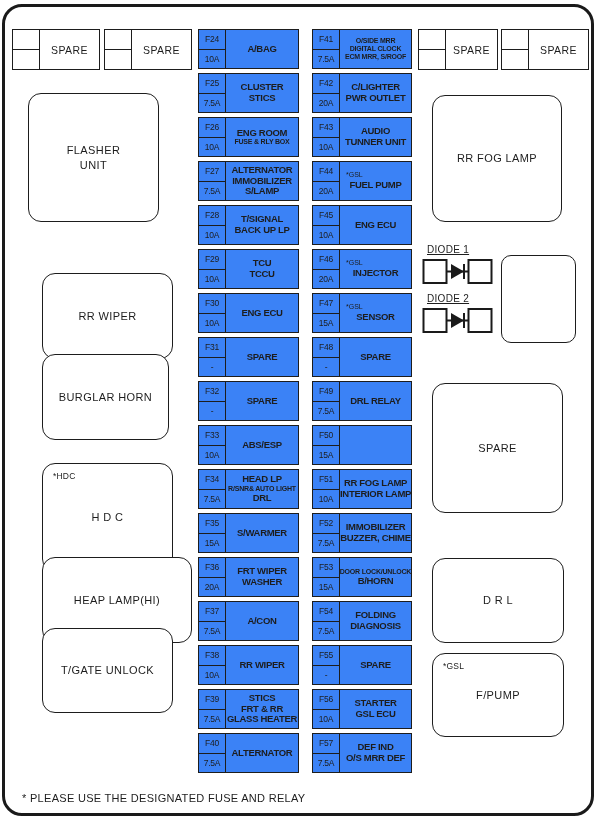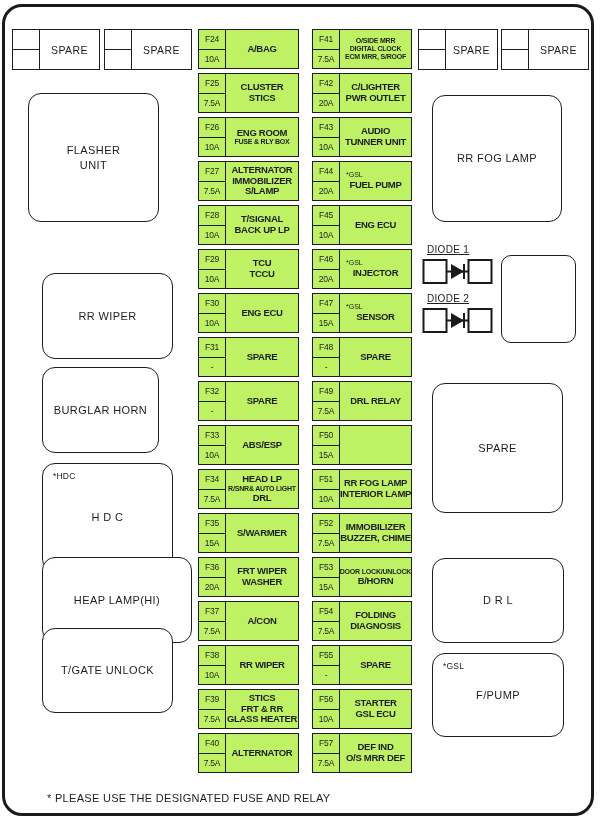--- a/index.html
+++ b/index.html
@@ -12,21 +12,21 @@
   .spare-box{position:absolute;top:29px;height:41px;border:1.6px solid #1d1d1d;
              display:flex;box-sizing:border-box;background:#fff;}
   .spare-mini{width:27px;border-right:1.6px solid #1d1d1d;display:flex;flex-direction:column;box-sizing:border-box;}
   .spare-mini .half{flex:1;}
   .spare-mini .half.top{border-bottom:1.6px solid #1d1d1d;}
   .spare-label{flex:1;display:flex;align-items:center;justify-content:center;
                font-size:10.5px;letter-spacing:.4px;}
 
   
   .fuse-col{position:absolute;top:29px;display:flex;flex-direction:column;gap:4px;}
-  .fuse-row{height:40px;border:1.5px solid #1d1d1d;display:flex;box-sizing:border-box;background:#bef264;}
+  .fuse-row{height:40px;border:1.5px solid #1d1d1d;display:flex;box-sizing:border-box;background:#3b82f6;}
   .fuse-idcell{width:27px;border-right:1.5px solid #1d1d1d;display:flex;flex-direction:column;box-sizing:border-box;}
   .fuse-num,.fuse-amp{flex:1;display:flex;align-items:center;justify-content:center;
                       font-size:8.5px;letter-spacing:-.2px;}
   .fuse-num{border-bottom:1.5px solid #1d1d1d;}
   .fuse-label{flex:1;display:flex;flex-direction:column;align-items:center;justify-content:center;
               text-align:center;line-height:1.12;padding:1px 1px;overflow:hidden;}
   .fuse-line{font-size:9.5px;letter-spacing:-.3px;white-space:nowrap;font-weight:bold;}
   .fuse-line.small{font-size:7px;letter-spacing:-.2px;}
   .fuse-note{align-self:flex-start;font-size:7px;margin-left:5px;line-height:1.2;}
 
@@ -34,21 +34,21 @@
   .relay-box{position:absolute;border:1.7px solid #1d1d1d;border-radius:13px;box-sizing:border-box;
              display:flex;align-items:center;justify-content:center;background:#fff;}
   .relay-label{font-size:11px;text-align:center;white-space:pre-line;line-height:1.35;letter-spacing:.4px;}
   .relay-note{position:absolute;top:7px;left:10px;font-size:8.5px;letter-spacing:.2px;}
 
   
   .diode-group{position:absolute;left:422px;}
   .diode-label{font-size:10px;margin:0 0 2px 5px;letter-spacing:.3px;text-decoration:underline;}
   .dstroke{fill:none;stroke:#1a1a1a;stroke-width:2;}
 
-  .footer-note{position:absolute;left:22px;top:792px;font-size:11px;letter-spacing:.3px;margin-left:25px;}
+  .footer-note{position:absolute;left:22px;top:792px;font-size:11px;letter-spacing:.3px;}
 </style>
 </head>
 <body>
 
 <div class="screen">
   <div class="panel-border"></div>
 
   <div class="spare-box" style="left:12px;width:88px">
     <div class="spare-mini">
         <div class="half top"></div>
@@ -410,21 +410,21 @@
       </div>
     </div>
 
   <div class="relay-box" style="left:28px;top:93px;width:131px;height:129px">
     <span class="relay-label">FLASHER
 UNIT</span>
   </div>
   <div class="relay-box" style="left:42px;top:273px;width:131px;height:86px">
     <span class="relay-label">RR WIPER</span>
   </div>
-  <div class="relay-box" style="left:42px;top:367px;width:117px;height:86px">
+  <div class="relay-box" style="left:42px;top:354px;width:127px;height:86px">
     <span class="relay-label">BURGLAR HORN</span>
   </div>
   <div class="relay-box" style="left:42px;top:463px;width:131px;height:109px">
     <span class="relay-note">*HDC</span>
     <span class="relay-label">H D C</span>
   </div>
   <div class="relay-box" style="left:42px;top:557px;width:150px;height:86px">
     <span class="relay-label">HEAP LAMP(HI)</span>
   </div>
   <div class="relay-box" style="left:42px;top:628px;width:131px;height:85px">

